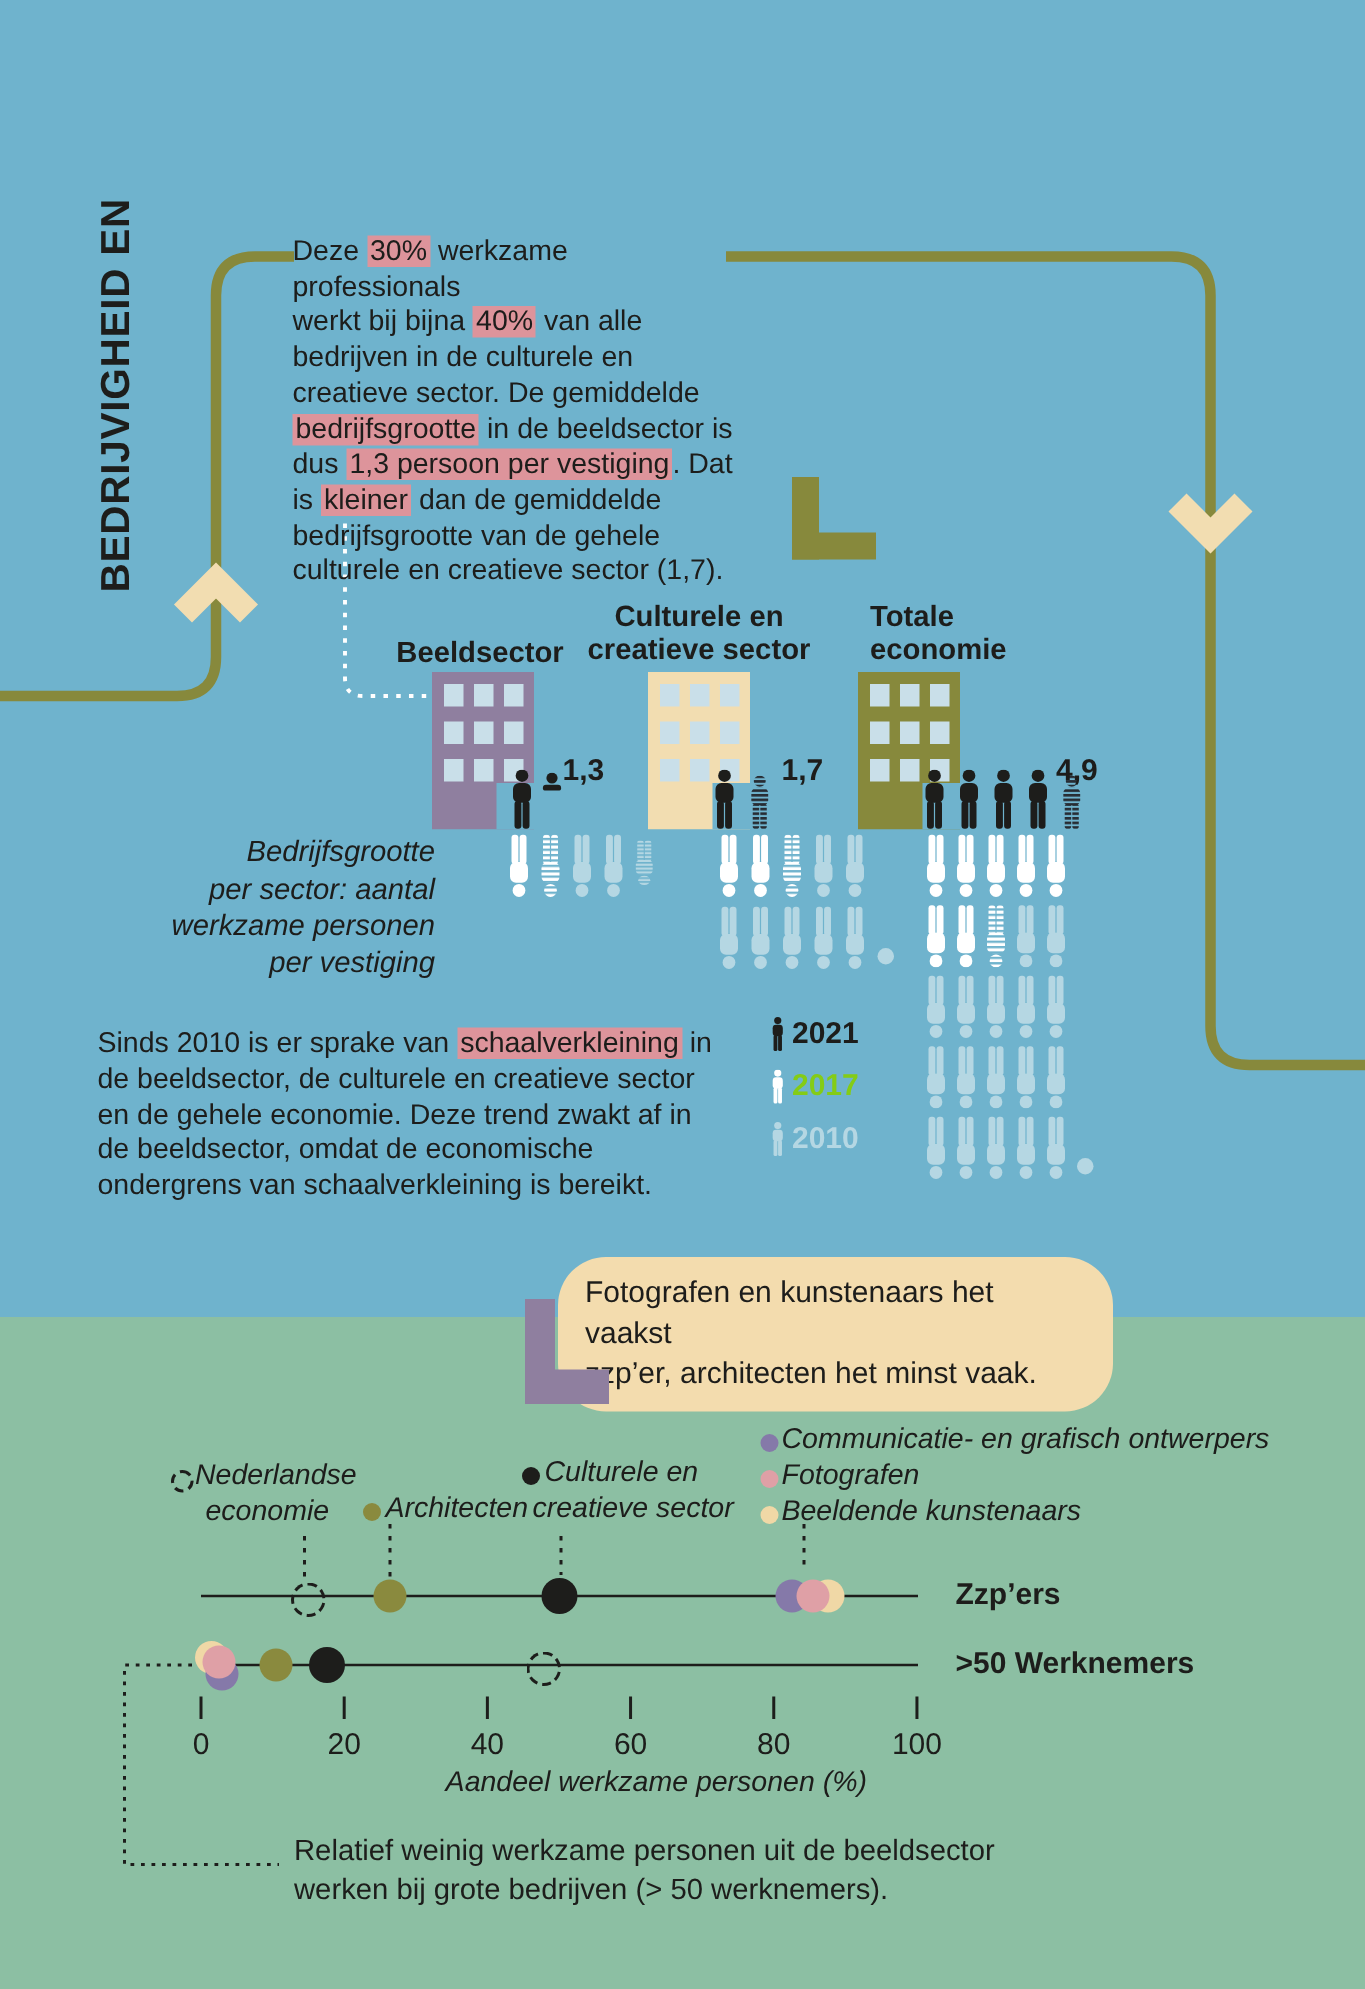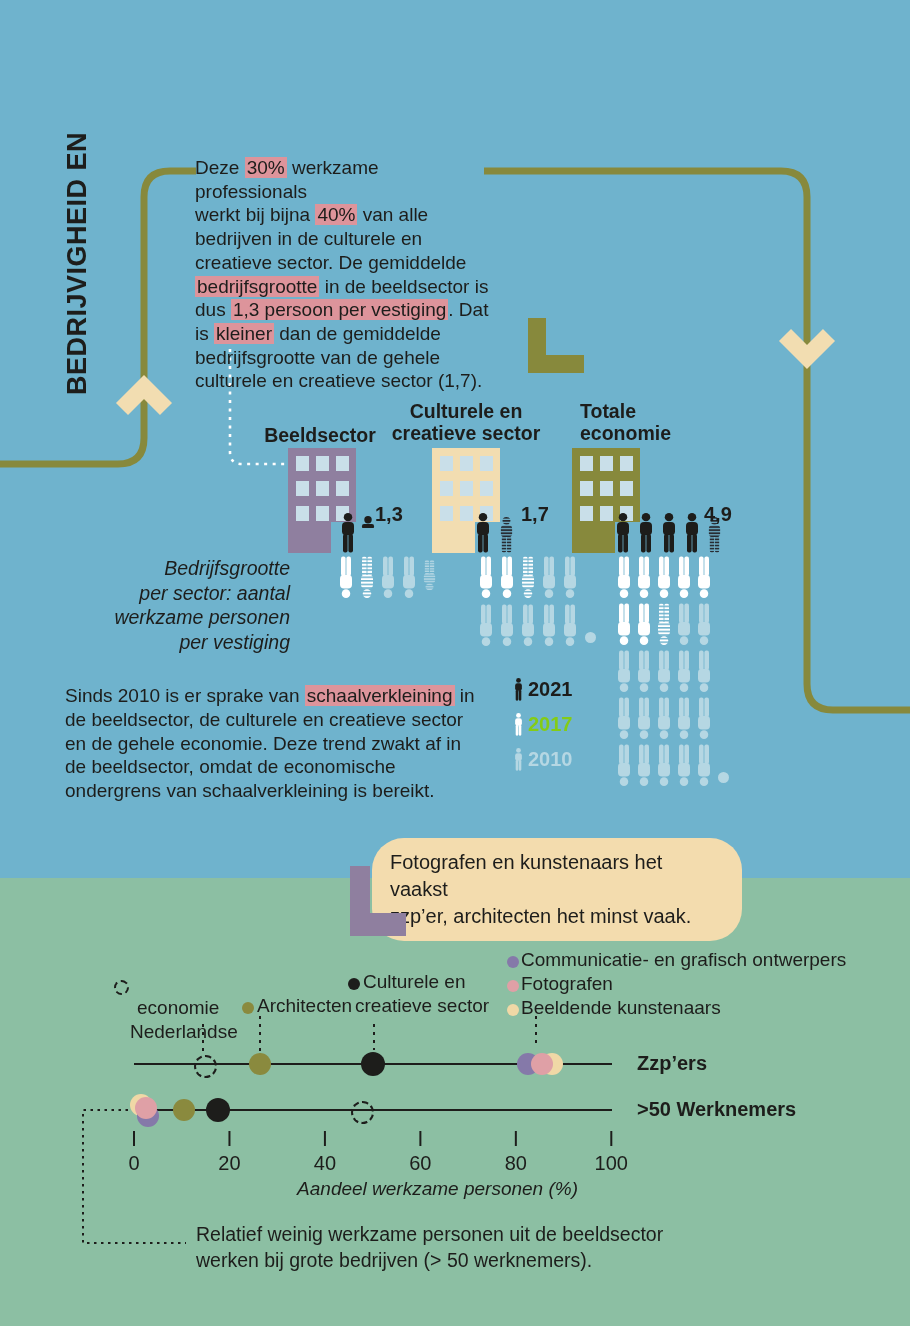--- a/index.html
+++ b/index.html
@@ -23,21 +23,21 @@
   .para{font-size:19px;line-height:23.7px;white-space:pre-wrap;}
   .hl{background:var(--pink_hl);padding:0 2px;box-decoration-break:clone;-webkit-box-decoration-break:clone;}
   .pre{white-space:pre-line;}
   .pinkbox{background:var(--pink_box);font-size:20px;line-height:25.5px;padding:12px 14px;}
   .creambox{background:var(--cream_box);font-size:20px;line-height:27px;padding:11px 18px;border-radius:32px;}
   .lbracket{position:absolute;}
   .sector-label{font-size:19.5px;font-weight:bold;line-height:22px;white-space:pre-line;}
   .value-label{font-size:20px;font-weight:bold;}
   .caption{font-style:italic;font-size:19.5px;line-height:24.5px;text-align:right;white-space:pre-line;}
   .yearlabel{font-size:20px;font-weight:bold;}
-  .leg-text{font-size:19px;line-height:24px;white-space:nowrap;}
+  .leg-text{font-style:italic;font-size:19px;line-height:24px;white-space:nowrap;}
   .dot{position:absolute;border-radius:50%;}
   .rowlabel{font-size:20px;font-weight:bold;white-space:nowrap;}
   .ticknum{position:absolute;width:60px;text-align:center;font-size:20px;}
   .axislabel{font-style:italic;font-size:19px;text-align:right;}
   .foot{font-size:19.5px;line-height:25.5px;white-space:pre-line;}
 </style>
 </head>
 <body>
 
 <div class="canvas" id="stage">
@@ -329,21 +329,21 @@
 de beeldsector, omdat de economische
 ondergrens van schaalverkleining is bereikt.</span></div>
 
   <div class="abs creambox pre" style="left:372px;top:838px;width:334px;">Fotografen en kunstenaars het vaakst
 zzp’er, architecten het minst vaak.</div>
   <div class="lbracket" style="left:350px;top:866px;width:36px;height:47px;
        border-left:20px solid var(--purple);border-bottom:23px solid var(--purple);"></div>
 
   <div id="scatterLegend">
       <div style="position: absolute; left: 114px; top: 980px; border-radius: 50%; border: 2px dashed var(--ink); width: 11px; height: 11px;"></div>
-      <div class="abs leg-text" style="position: absolute; left: 130px; top: 972px; margin-top: 48px;">Nederlandse</div>
+      <div class="abs leg-text" style="position: absolute; left: 130px; top: 972px;">Nederlandse</div>
       <div class="abs leg-text" style="position: absolute; left: 137px; top: 996px;">economie</div>
       <div style="position: absolute; left: 242px; top: 1002px; width: 12px; height: 12px; border-radius: 50%; background: var(--olive_dot);"></div>
       <div class="abs leg-text" style="position: absolute; left: 257px; top: 994px;">Architecten</div>
       <div style="position: absolute; left: 348px; top: 978px; width: 12px; height: 12px; border-radius: 50%; background: rgb(29, 29, 27);"></div>
       <div class="abs leg-text" style="position: absolute; left: 363px; top: 970px;">Culturele en</div>
       <div class="abs leg-text" style="position: absolute; left: 355px; top: 994px;">creatieve sector</div>
       <div style="position: absolute; left: 507px; top: 956px; width: 12px; height: 12px; border-radius: 50%; background: var(--purple_dot);"></div>
       <div class="abs leg-text" style="position: absolute; left: 521px; top: 948px;">Communicatie- en grafisch ontwerpers</div>
       <div style="position: absolute; left: 507px; top: 980px; width: 12px; height: 12px; border-radius: 50%; background: var(--pink_dot);"></div>
       <div class="abs leg-text" style="position: absolute; left: 521px; top: 972px;">Fotografen</div>

